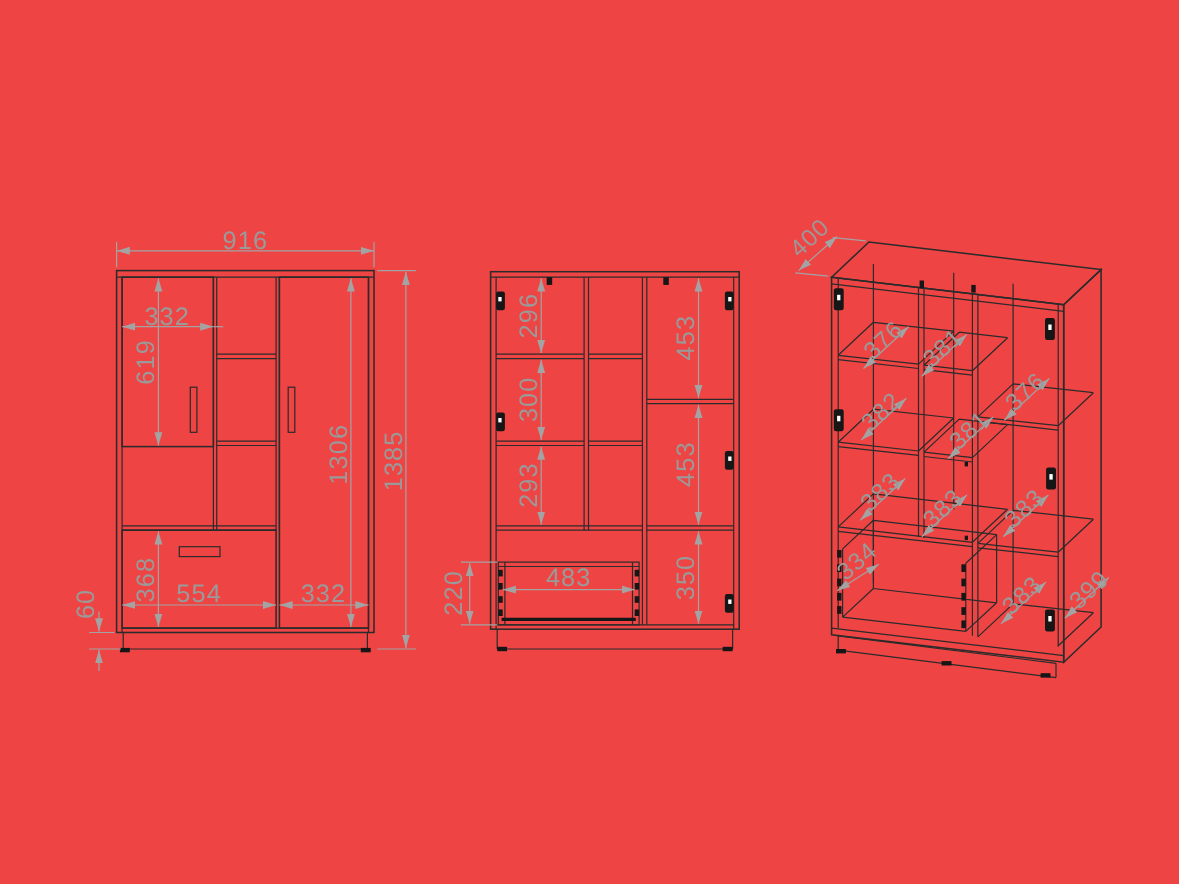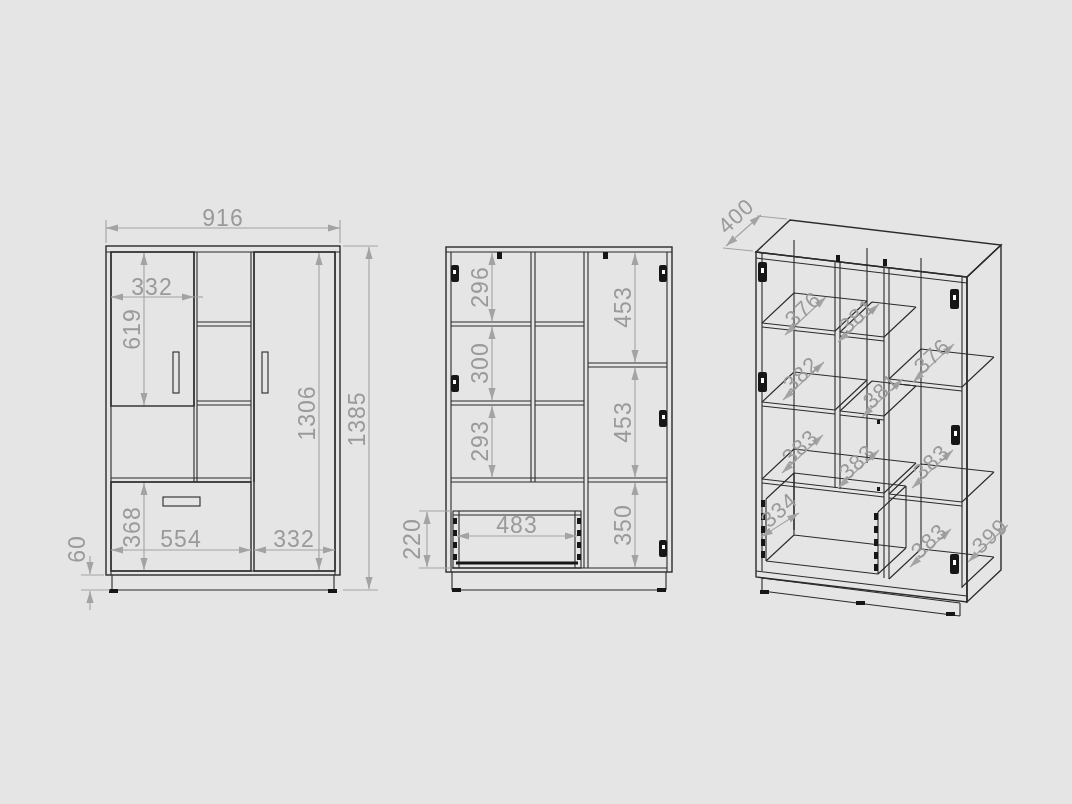--- a/index.html
+++ b/index.html
@@ -1,16 +1,16 @@
 <!DOCTYPE html>
 <html><head>
 <meta charset="utf-8">
 <style>
   html,body{margin:0;padding:0;background:#ffffff;}
-  .stage{position:relative;width:1072px;height:804px;background:#e5e5e5;overflow:hidden;}
+  .stage{position:relative;width:1072px;height:804px;background:#ef4444;overflow:hidden;}
   svg{position:absolute;left:0;top:0;}
   .furn{stroke:#2b2b2b;stroke-width:1.4;fill:none;stroke-linejoin:miter;}
   .furnthin{stroke:#2b2b2b;stroke-width:1.1;fill:none;}
   .dim{stroke:#a3a3a3;stroke-width:1.1;fill:none;}
   .blk{fill:#161616;stroke:none;}
   .hole{fill:#ffffff;stroke:none;}
   text{font-family:"Liberation Sans",sans-serif;font-size:23px;fill:#9a9a9a;
        text-anchor:middle;dominant-baseline:central;letter-spacing:1px;}
   .ptext{font-size:22px;}
 </style>

